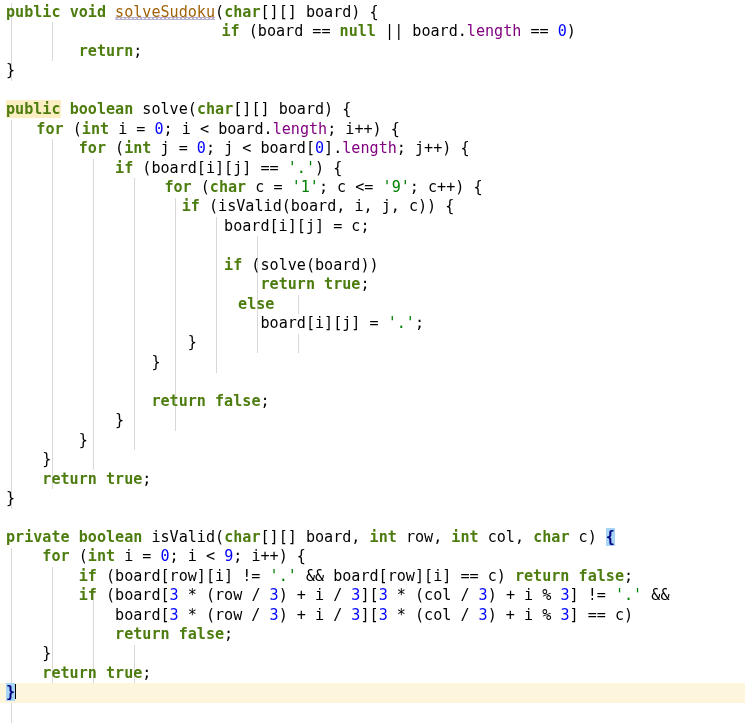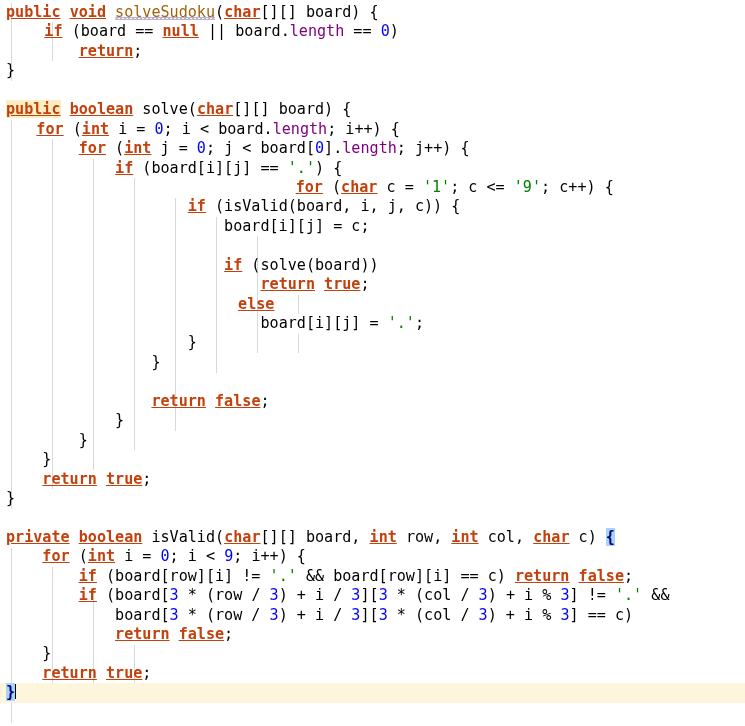--- a/index.html
+++ b/index.html
@@ -53,21 +53,21 @@
     letter-spacing: 0px;
   }
   .line .txt { display: inline; }
 
   
   .line.row-hl {
     background: #fdf6dd;
   }
 
   
-  .kw   { color: #c2410c; font-weight: bold; text-decoration: underline; }
+  .kw   { color: #4d7c0f; font-weight: bold; }
   .num  { color: #0000ff; }
   .chr  { color: #008000; }
   .fld  { color: #800080; }
   .unused {
     color: #a16207;
     text-decoration: none;
     background-image: none;
     position: relative;
   }
   .unused::after {
@@ -119,30 +119,30 @@
       <div class="guide" style="left: 134px; top: 178.05px; height: 272.3px;"></div>
       <div class="guide" style="left: 134px; top: 644.85px; height: 38.9px;"></div>
       <div class="guide" style="left: 175px; top: 197.5px; height: 233.4px;"></div>
       <div class="guide" style="left: 216px; top: 216.95px; height: 155.6px;"></div>
       <div class="guide" style="left: 257px; top: 236.4px; height: 116.7px;"></div>
       <div class="guide" style="left: 298px; top: 294.75px; height: 19.45px;"></div>
       <div class="guide" style="left: 298px; top: 333.65px; height: 19.45px;"></div>
     </div>
   <div class="code" style="padding-top: 3px;">
       <div class="line" style="padding-left: 6px;"><span class="txt kw">public</span><span class="txt "> </span><span class="txt kw">void</span><span class="txt "> </span><span class="txt unused">solveSudoku</span><span class="txt ">(</span><span class="txt kw">char</span><span class="txt ">[][] board) {</span></div>
-      <div class="line" style="padding-left: 8px;"><span class="txt">    </span><span class="txt kw">if</span><span class="txt "> (board == </span><span class="txt kw">null</span><span class="txt "> || board.</span><span class="txt fld">length</span><span class="txt "> == </span><span class="txt num">0</span><span class="txt ">)</span></div>
+      <div class="line" style="padding-left: 16px; text-align: center;"><span class="txt">    </span><span class="txt kw">if</span><span class="txt "> (board == </span><span class="txt kw">null</span><span class="txt "> || board.</span><span class="txt fld">length</span><span class="txt "> == </span><span class="txt num">0</span><span class="txt ">)</span></div>
       <div class="line" style="padding-left: 6px;"><span class="txt">        </span><span class="txt kw">return</span><span class="txt ">;</span></div>
       <div class="line" style="padding-left: 6px;"><span class="txt ">}</span></div>
       <div class="line" style="padding-left: 6px;">&nbsp;</div>
       <div class="line" style="padding-left: 6px;"><span class="txt kw kwhl">public</span><span class="txt "> </span><span class="txt kw">boolean</span><span class="txt "> solve(</span><span class="txt kw">char</span><span class="txt ">[][] board) {</span></div>
       <div class="line" style=""><span class="txt">    </span><span class="txt kw">for</span><span class="txt "> (</span><span class="txt kw">int</span><span class="txt "> i = </span><span class="txt num">0</span><span class="txt ">; i &lt; board.</span><span class="txt fld">length</span><span class="txt ">; i++) {</span></div>
       <div class="line" style="padding-left: 6px;"><span class="txt">        </span><span class="txt kw">for</span><span class="txt "> (</span><span class="txt kw">int</span><span class="txt "> j = </span><span class="txt num">0</span><span class="txt ">; j &lt; board[</span><span class="txt num">0</span><span class="txt ">].</span><span class="txt fld">length</span><span class="txt ">; j++) {</span></div>
       <div class="line" style="padding-left: 6px;"><span class="txt">            </span><span class="txt kw">if</span><span class="txt "> (board[i][j] == </span><span class="txt chr">'.'</span><span class="txt ">) {</span></div>
-      <div class="line" style="padding-left: 19px; text-align: center;"><span class="txt">                </span><span class="txt kw">for</span><span class="txt "> (</span><span class="txt kw">char</span><span class="txt "> c = </span><span class="txt chr">'1'</span><span class="txt ">; c &lt;= </span><span class="txt chr">'9'</span><span class="txt ">; c++) {</span></div>
-      <div class="line" style="padding-left: 6px;"><span class="txt">                    </span><span class="txt kw">if</span><span class="txt "> (isValid(board, i, j, c)) {</span></div>
+      <div class="line" style="padding-left: 19px;"><span class="txt">                </span><span class="txt kw">for</span><span class="txt "> (</span><span class="txt kw">char</span><span class="txt "> c = </span><span class="txt chr">'1'</span><span class="txt ">; c &lt;= </span><span class="txt chr">'9'</span><span class="txt ">; c++) {</span></div>
+      <div class="line" style=""><span class="txt">                    </span><span class="txt kw">if</span><span class="txt "> (isValid(board, i, j, c)) {</span></div>
       <div class="line" style="padding-left: 6px;"><span class="txt">                        </span><span class="txt ">board[i][j] = c;</span></div>
       <div class="line" style="padding-left: 6px;">&nbsp;</div>
       <div class="line" style="padding-left: 6px;"><span class="txt">                        </span><span class="txt kw">if</span><span class="txt "> (solve(board))</span></div>
       <div class="line" style="padding-left: 6px;"><span class="txt">                            </span><span class="txt kw">return</span><span class="txt "> </span><span class="txt kw">true</span><span class="txt ">;</span></div>
       <div class="line" style="padding-left: 20px;"><span class="txt">                        </span><span class="txt kw">else</span></div>
       <div class="line" style="padding-left: 6px;"><span class="txt">                            </span><span class="txt ">board[i][j] = </span><span class="txt chr">'.'</span><span class="txt ">;</span></div>
       <div class="line" style="padding-left: 6px;"><span class="txt">                    </span><span class="txt ">}</span></div>
       <div class="line" style="padding-left: 6px;"><span class="txt">                </span><span class="txt ">}</span></div>
       <div class="line" style="padding-left: 6px;">&nbsp;</div>
       <div class="line" style="padding-left: 6px;"><span class="txt">                </span><span class="txt kw">return</span><span class="txt "> </span><span class="txt kw">false</span><span class="txt ">;</span></div>

